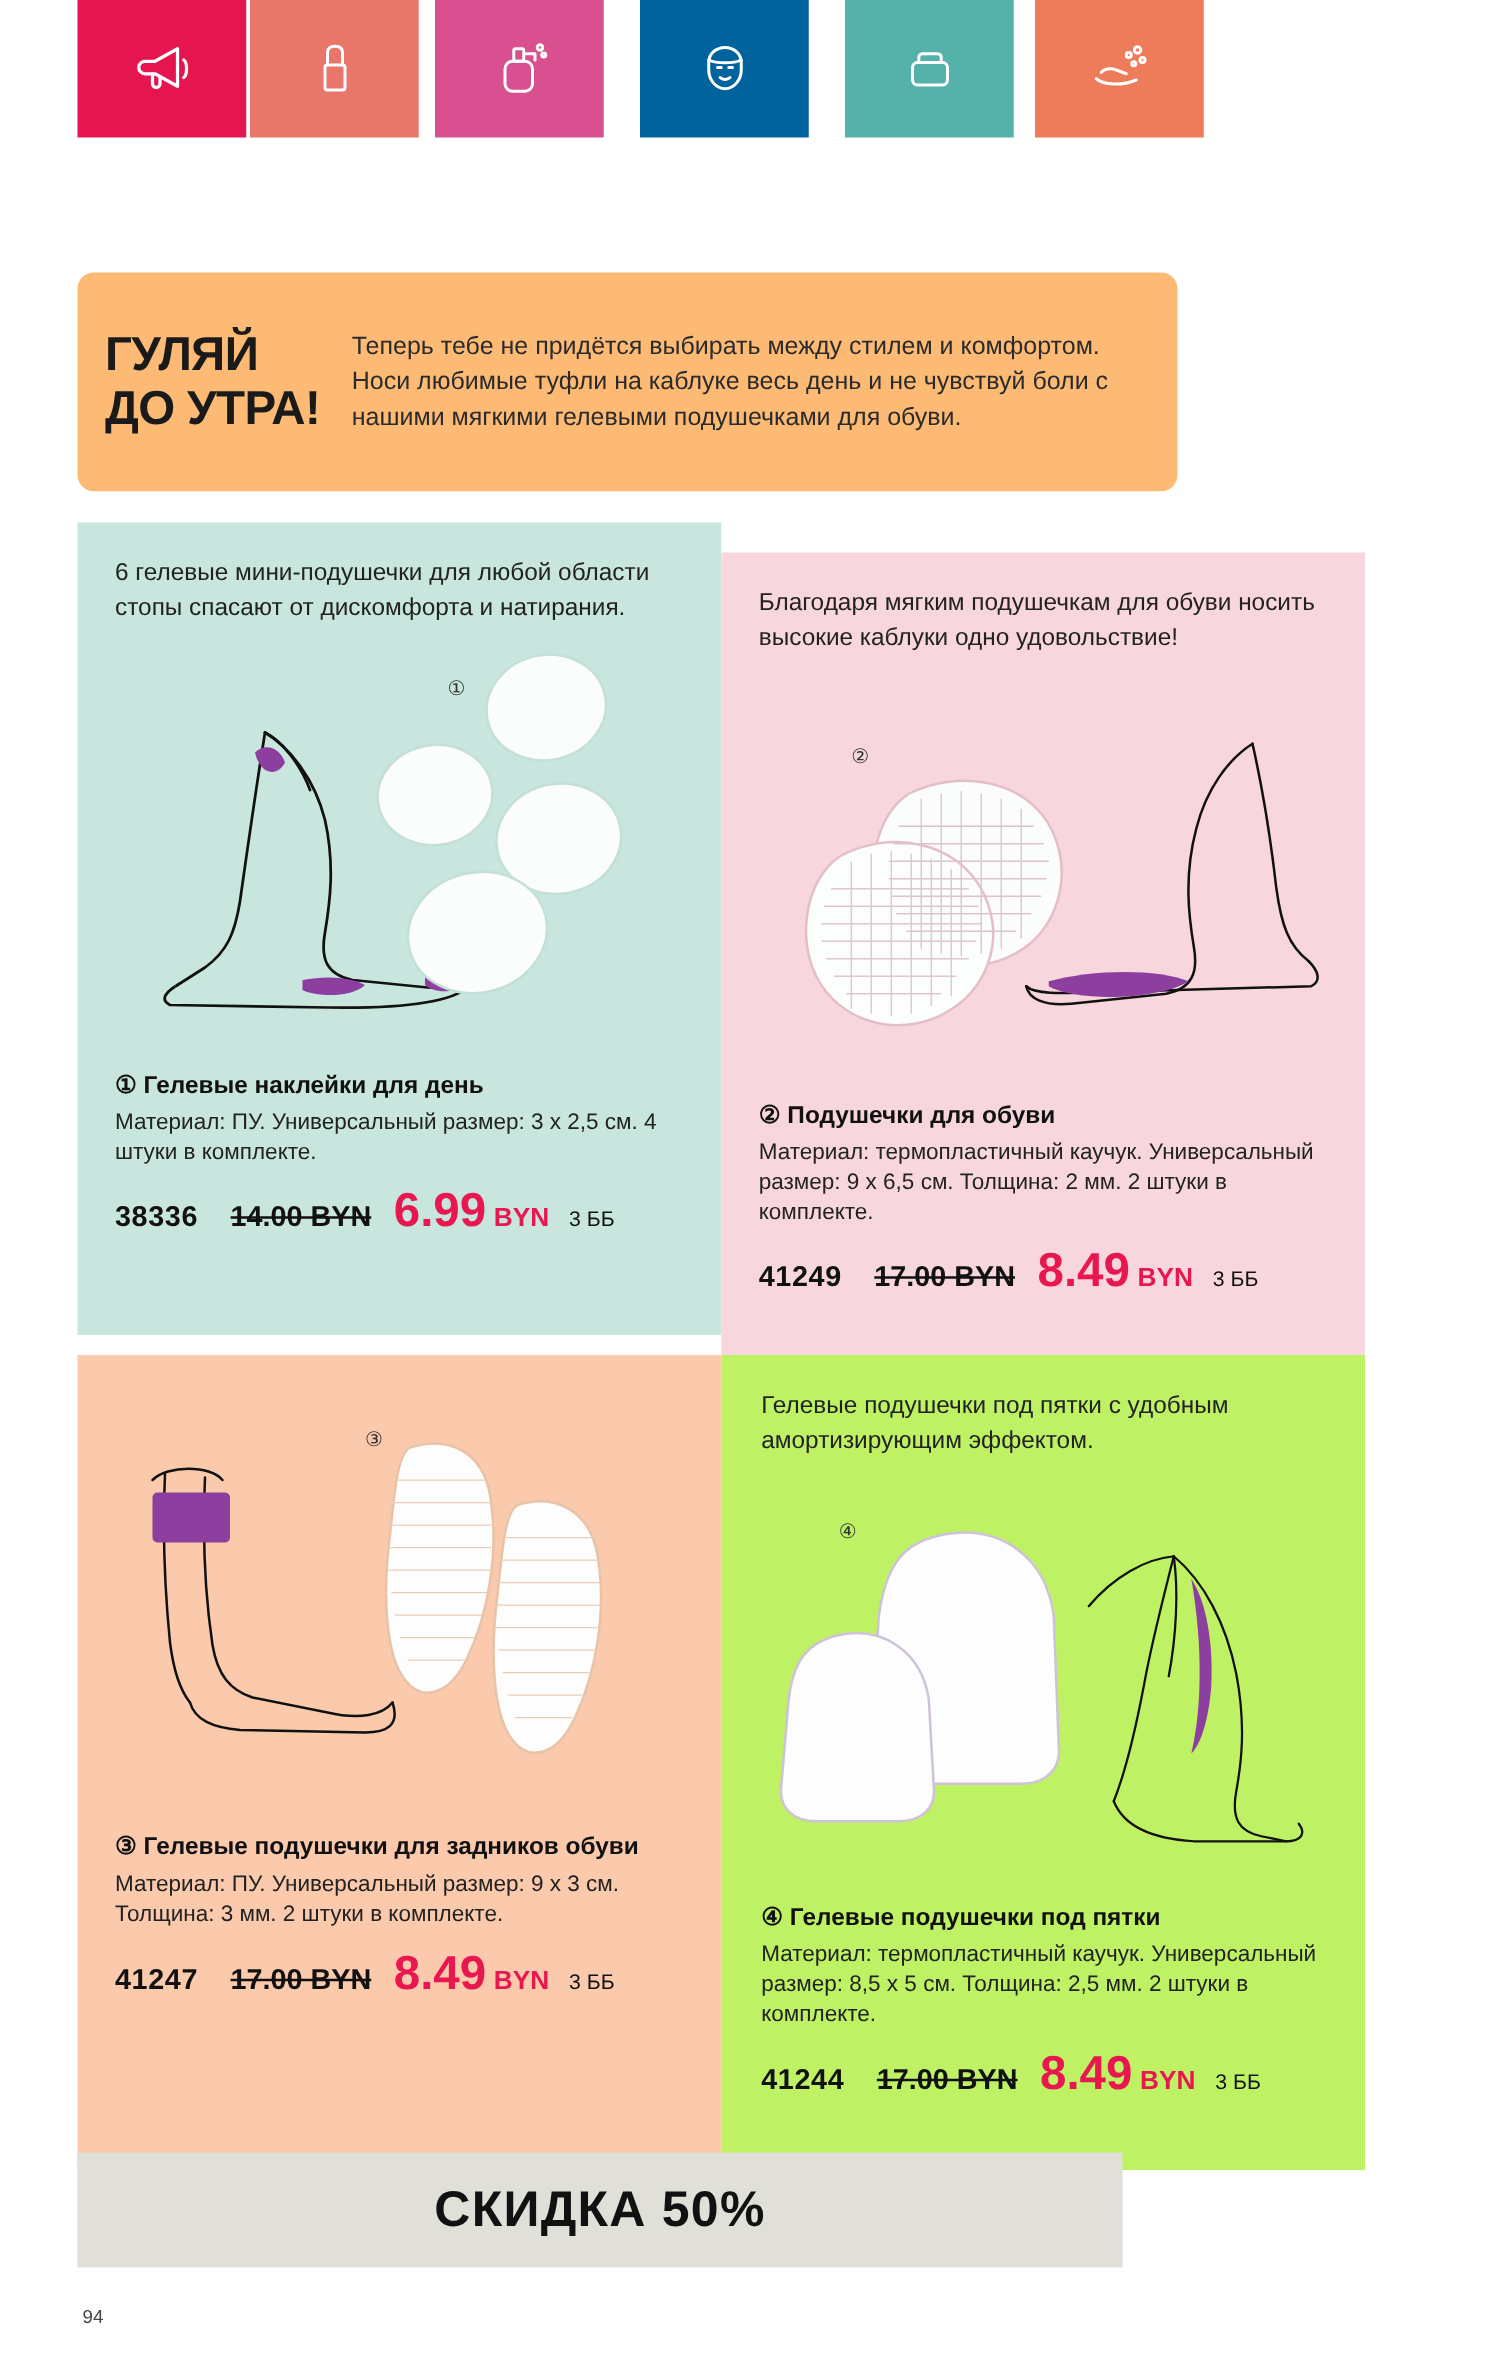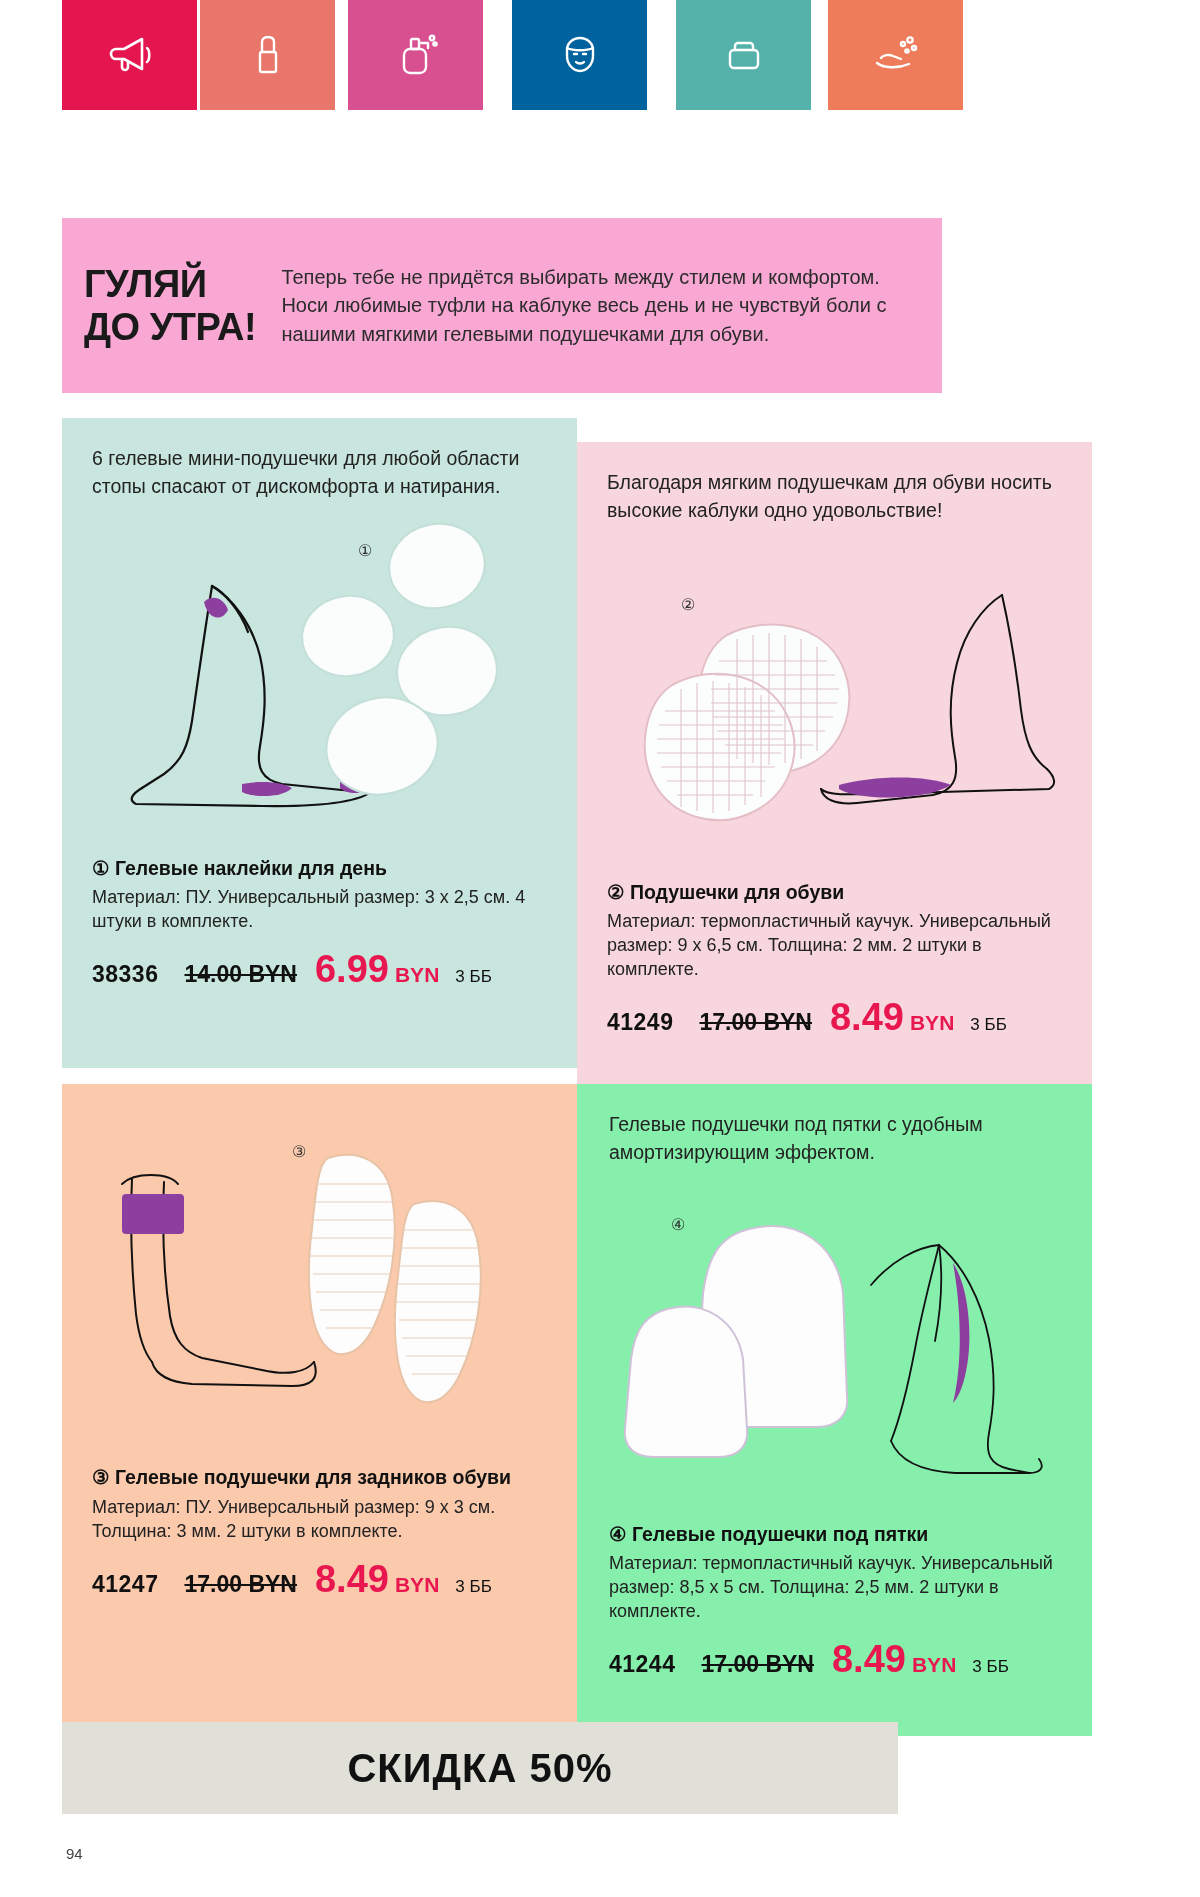--- a/index.html
+++ b/index.html
@@ -35,23 +35,24 @@
   }
   .cat svg { display: block; }
 
   
   .banner {
     position: absolute;
     left: 62px;
     top: 218px;
     width: 880px;
     height: 175px;
-    background: #f9a8d4;
+    background: #fdba74;
     display: flex;
     align-items: center;
+    border-radius: 13px;
   }
   .banner-title {
     padding-left: 22px;
     width: 250px;
     font-size: 38px;
     font-weight: bold;
     line-height: 1.12;
     color: #1a1a1a;
     letter-spacing: -0.5px;
   }
@@ -72,21 +73,21 @@
   }
   .row { display: flex; }
   .cell {
     width: 515px;
     position: relative;
     padding: 26px 30px 0 30px;
   }
   .c1 { background: #c8e6de; height: 650px; }
   .c2 { background: #f7d7dd; height: 642px; margin-top: 24px; }
   .c3 { background: #fbc9ab; height: 652px; }
-  .c4 { background: #86efac; height: 652px; padding-left: 32px; }
+  .c4 { background: #bef264; height: 652px; padding-left: 32px; }
 
   .cell-intro {
     font-size: 19.5px;
     line-height: 1.45;
     color: #222;
   }
 
   .art {
     position: relative;
     height: 355px;

